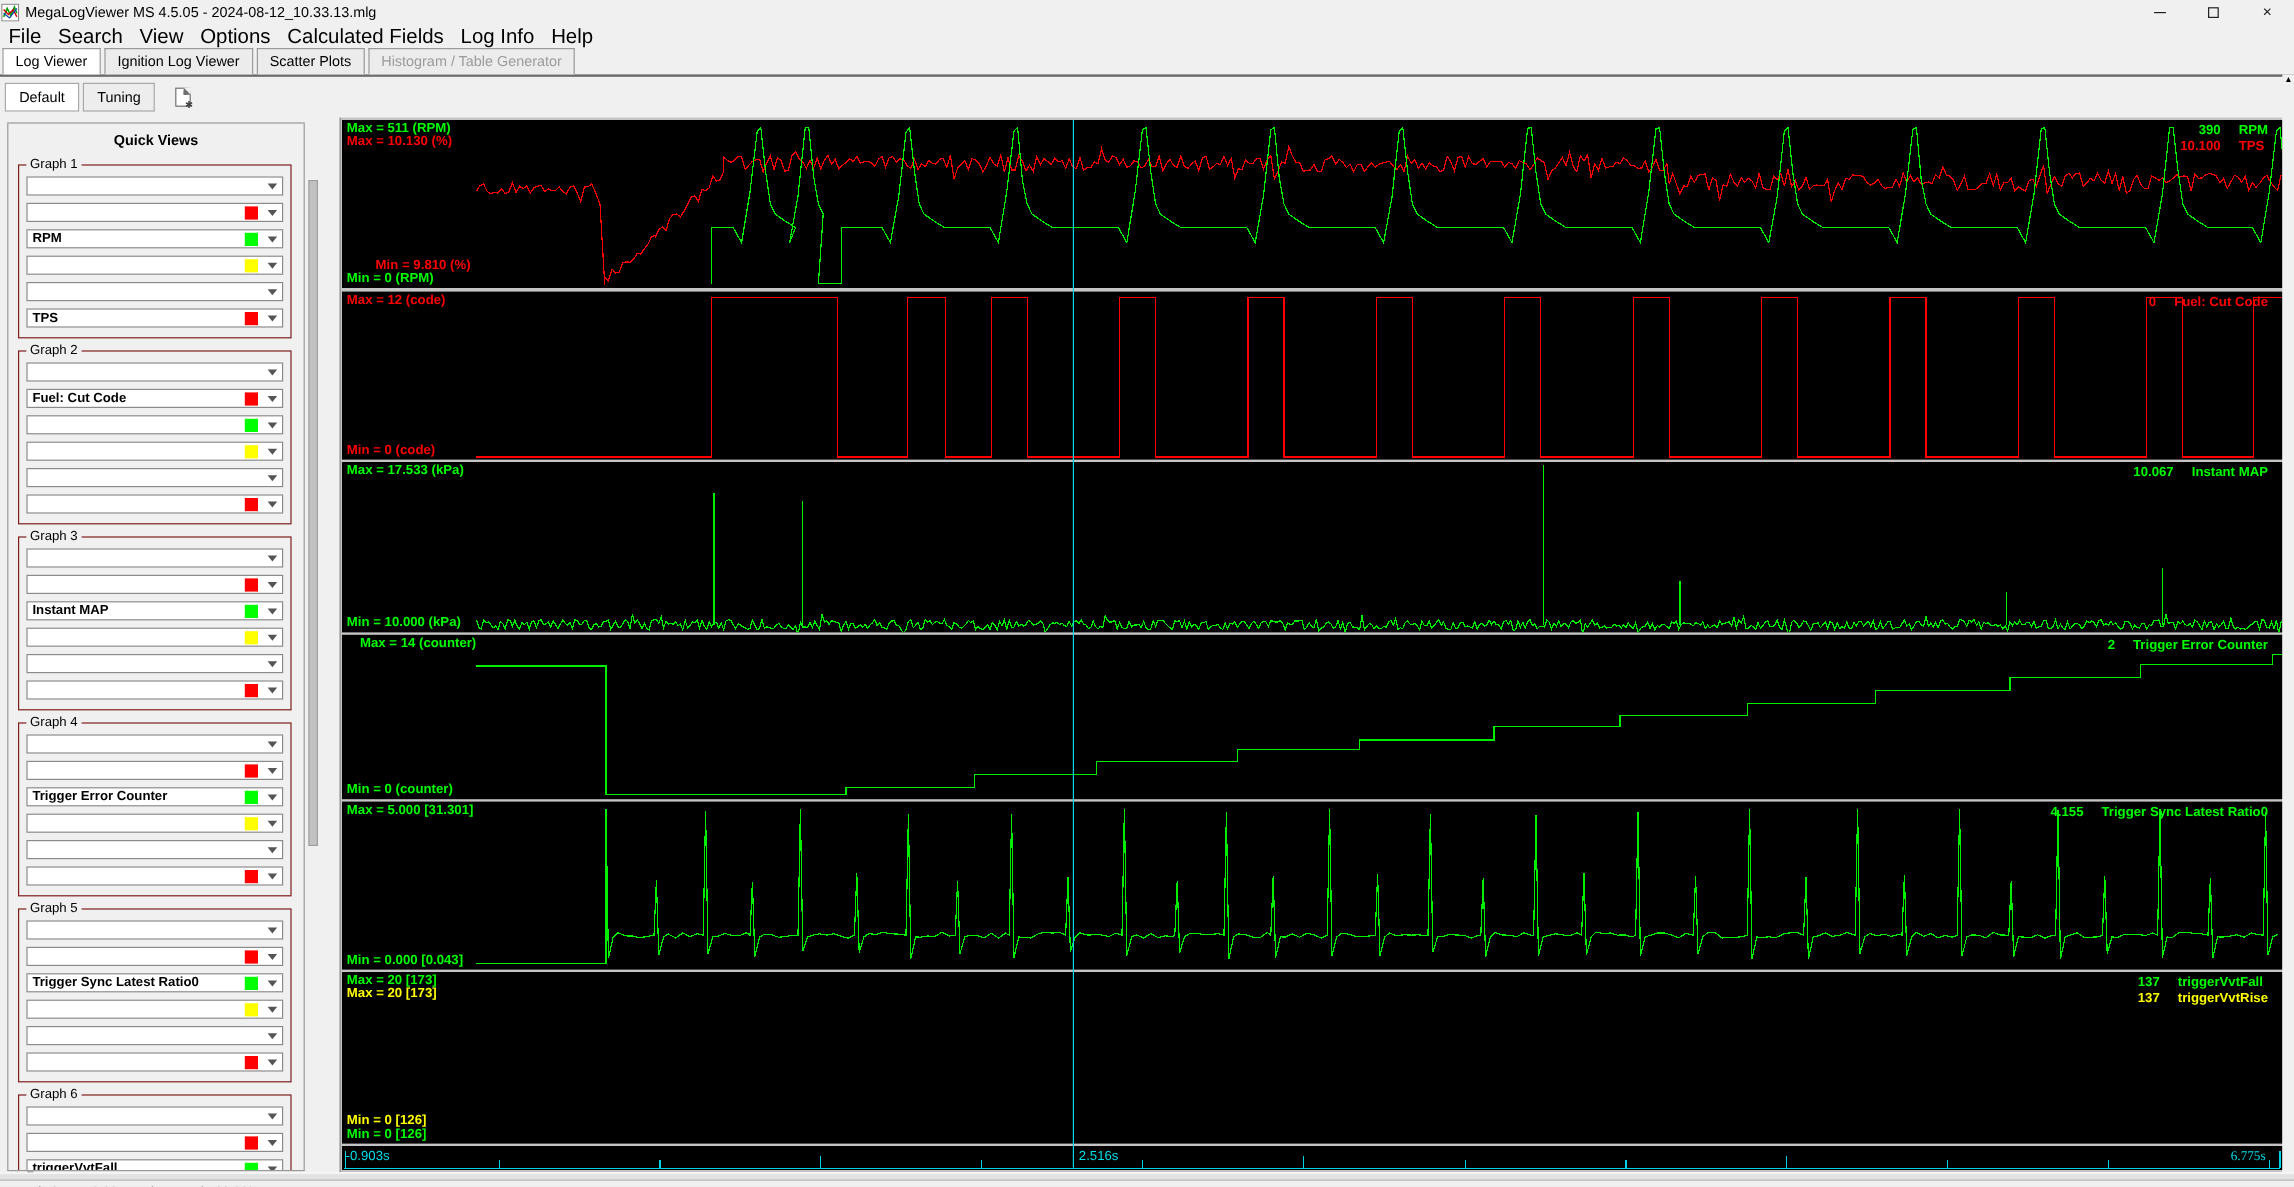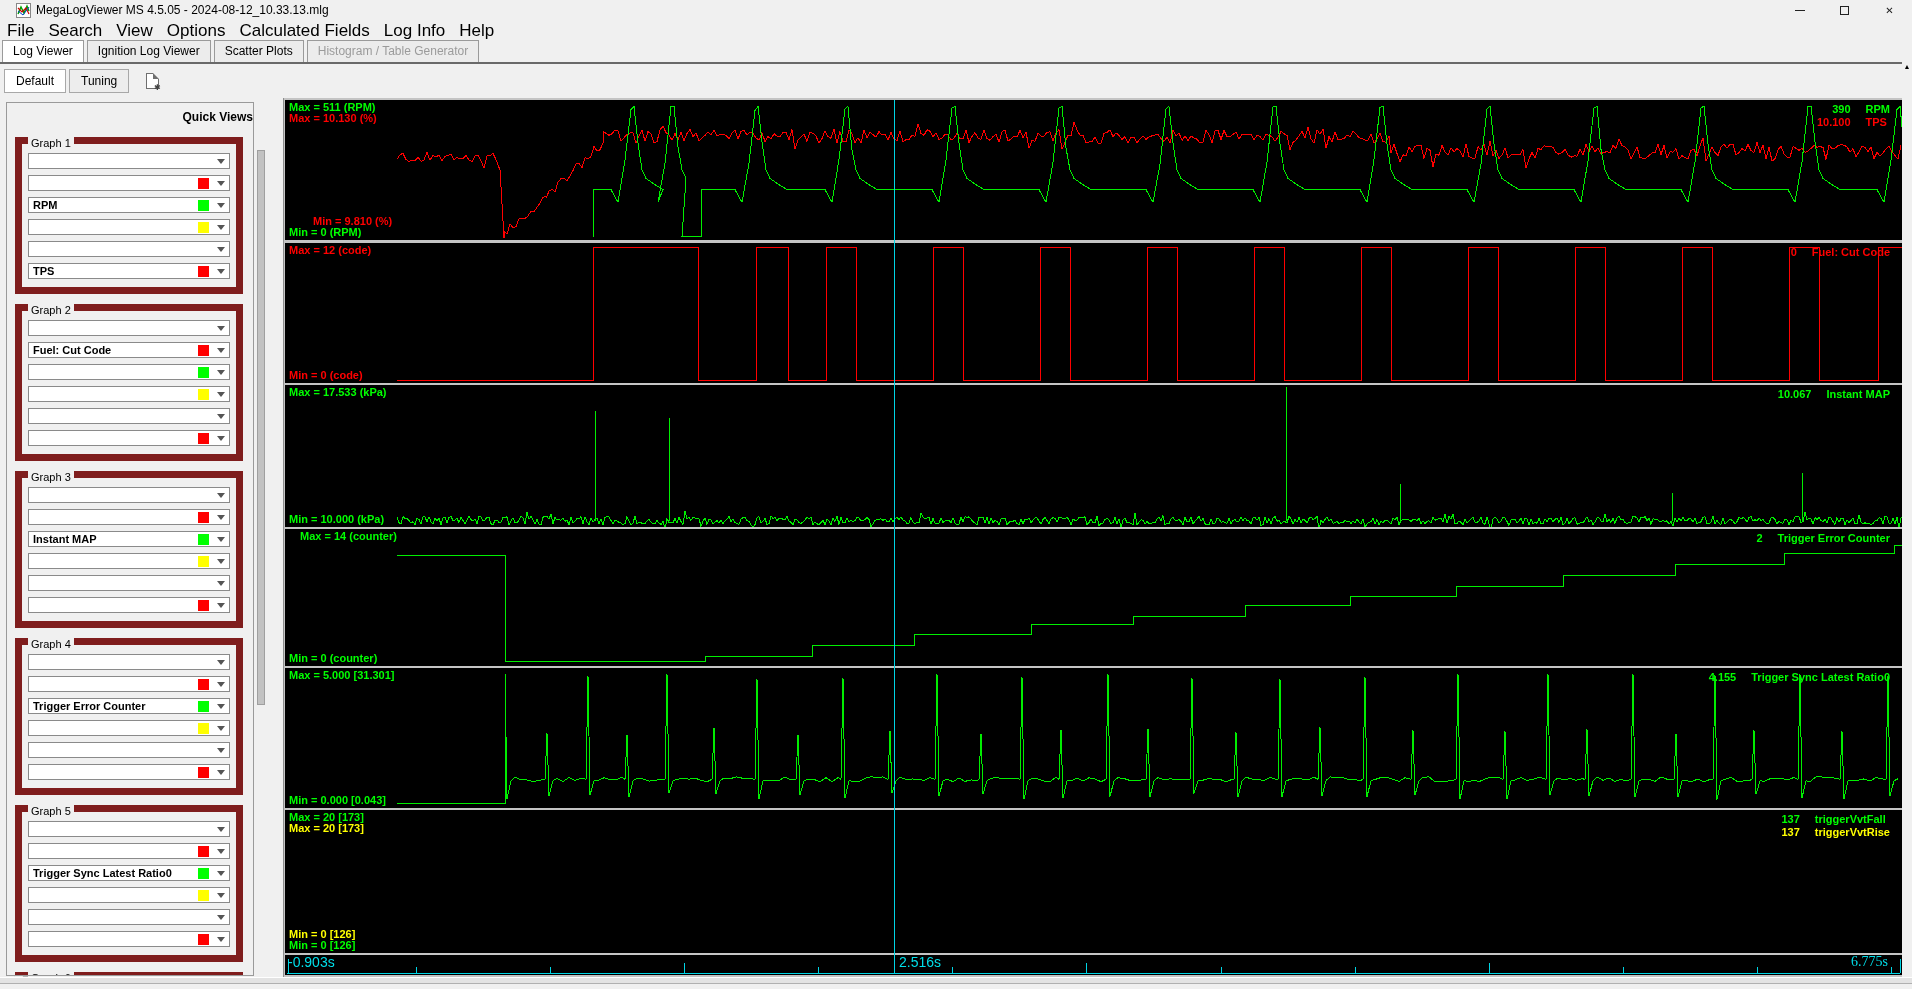--- a/index.html
+++ b/index.html
@@ -1,20 +1,20 @@
 <!DOCTYPE html>
 <html><head>
 <meta charset="utf-8">
 <style>
   *{box-sizing:border-box;margin:0;padding:0}
   html,body{width:1912px;height:989px;overflow:hidden}
   body{position:relative;background:#f0f0f0;font-family:"Liberation Sans",sans-serif;color:#000}
 
   
-  .titlebar{position:absolute;left:0;top:0;width:1912px;height:20px;background:#f0f0f0;display:flex;align-items:center;padding-left:16px;font-size:12px}
+  .titlebar{position:absolute;left:0;top:0;width:1912px;height:20px;background:#f0f0f0;display:flex;align-items:center;padding-left:1px;font-size:12px}
   .titlebar .ticon{width:15px;height:15px;margin-right:5px}
   .winbtns{position:absolute;right:0;top:0;display:flex}
   .wbtn{width:45px;height:20px;display:flex;align-items:center;justify-content:center;font-size:10px;color:#222}
   .wbtn .minbar{width:10px;height:1px;background:#222}
   .wbtn .maxbox{width:9px;height:9px;border:1px solid #222}
 
   
   .menubar{position:absolute;left:0;top:20px;width:1912px;height:21px;display:flex;align-items:center;font-size:17px;background:#f0f0f0}
   .mitem{padding:2px 7px;cursor:default}
 
@@ -28,43 +28,43 @@
   .subtabs{position:absolute;left:0;top:66px;width:1912px;height:30px;display:flex;align-items:center;padding-left:4px;background:#f0f0f0}
   .stab{font-size:12px;padding:4px 11px;border:1px solid #a8a8a8;background:#ededed;margin-right:3px}
   .stab.active{background:#fff}
   .newview{width:28px;height:24px;margin-left:6px;display:flex;align-items:center;justify-content:center}
   .pageicon{width:13px;height:16px;background:#fff;border:1px solid #6f6f6f;position:relative}
   .pageicon::after{content:"";position:absolute;right:-1px;top:-1px;border:3px solid #f0f0f0;border-left-color:#6f6f6f;border-bottom-color:#6f6f6f}
   .pageicon .star{position:absolute;right:-3px;bottom:-4px;font-size:8px;color:#444}
 
   
   .sidebar{position:absolute;left:6px;top:102px;width:248px;height:874px;background:#f0f0f0;border:1px solid #9a9a9a;overflow:hidden}
-  .qv-title{text-align:right;font-weight:bold;font-size:12px;padding:7px 0 3px}
-  .group{border:7px solid #7f1d1d;margin:10px 10px 8px 8px;padding:9px 6px 2px;position:relative}
+  .qv-title{text-align:center;font-weight:bold;font-size:12px;padding:7px 0 3px}
+  .group{border:1px solid #7f1d1d;margin:10px 10px 8px 8px;padding:9px 6px 2px;position:relative}
   .group-label{position:absolute;top:-7px;left:6px;background:#f0f0f0;padding:0 3px;font-size:11px}
   .chrow{height:16px;background:#fff;border:1px solid #8a8a8a;margin-bottom:6px;display:flex;align-items:center}
   .chrow-label{flex:1;font-size:11px;font-weight:bold;padding-left:4px;white-space:nowrap;overflow:hidden}
   .swatch{width:11px;height:11px;margin-right:3px;flex:none}
   .chev{width:17px;flex:none;display:flex;align-items:center;justify-content:center}
   .chev::after{content:"";border:4px solid transparent;border-top:5px solid #555;margin-top:5px}
   .sb-scroll{position:absolute;left:256px;top:103px;width:10px;height:872px;background:#f0f0f0}
   .sb-thumb{position:absolute;left:257px;top:150px;width:8px;height:555px;background:#c2c2c2;border:1px solid #9f9f9f}
   .updown{position:absolute;left:10px;top:974px;font-size:9px;color:#000;letter-spacing:2px}
 
   
   #graphs{position:absolute;left:283px;top:98px;width:1619px;height:879px;background:#c4c4c4;border-left:1px solid #8e8e8e}
   .panel{position:absolute;left:1px;width:1617px;background:#000;overflow:hidden}
   .panel svg{position:absolute;left:0;top:0;display:block}
   .maxlbl,.minlbl{position:absolute;left:4px;font-size:11px;font-weight:bold;line-height:11px;white-space:pre;z-index:2}
   .maxlbl{top:2px}.minlbl{bottom:2px}
   .vals{position:absolute;top:3px;right:12px;font-size:11px;font-weight:bold;line-height:13px;z-index:2;display:grid;grid-template-columns:auto auto;column-gap:15px}
   .valnum{text-align:right;min-width:40px}
   .valname{text-align:left}
   .axis{position:absolute;left:1px;top:857px;width:1617px;height:20px;background:#000}
-  .axlbl{position:absolute;bottom:5px;font-size:14px;color:#00dee9;white-space:nowrap}
+  .axlbl{position:absolute;bottom:5px;font-size:11px;color:#00dee9;white-space:nowrap}
   .cursor{position:absolute;left:610px;top:2px;width:1px;height:873px;background:#00d4e4;z-index:4}
 
   
   .rgutter{position:absolute;left:1902px;top:62px;width:10px;height:915px;background:#f0f0f0;text-align:center}
   .rgutter .tri{font-size:7px;color:#000;line-height:10px}
 
   
   .hscrollbar{position:absolute;left:0;top:977px;width:1912px;height:7px;background:#e3e3e3;border-top:1px solid #fff;border-bottom:1px solid #b0b0b0}
   .statusbar{position:absolute;left:0;top:984px;width:1912px;height:5px;overflow:hidden;background:#f0f0f0}
   .statusbar span{font-size:11px;line-height:11px;padding-left:3px;white-space:pre}

